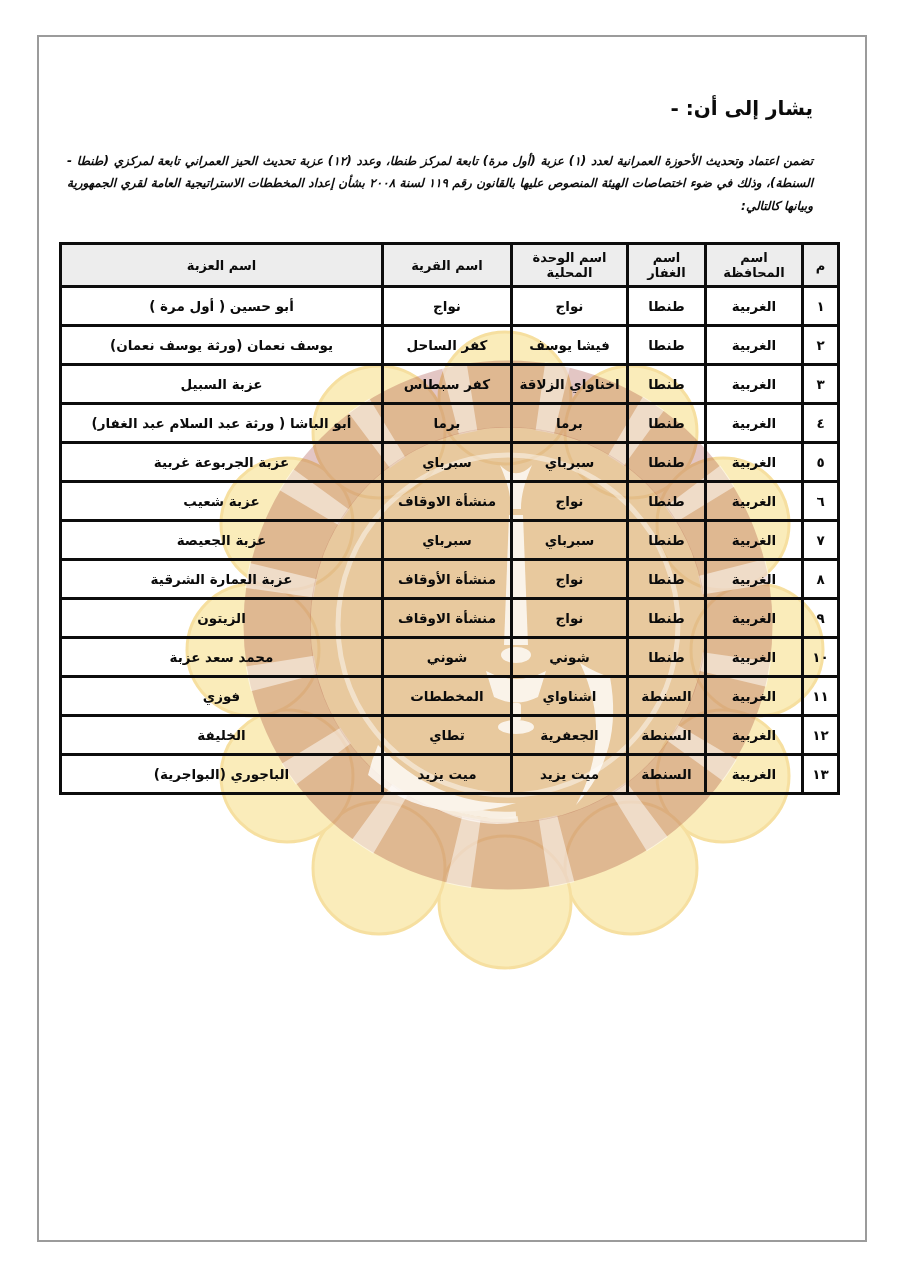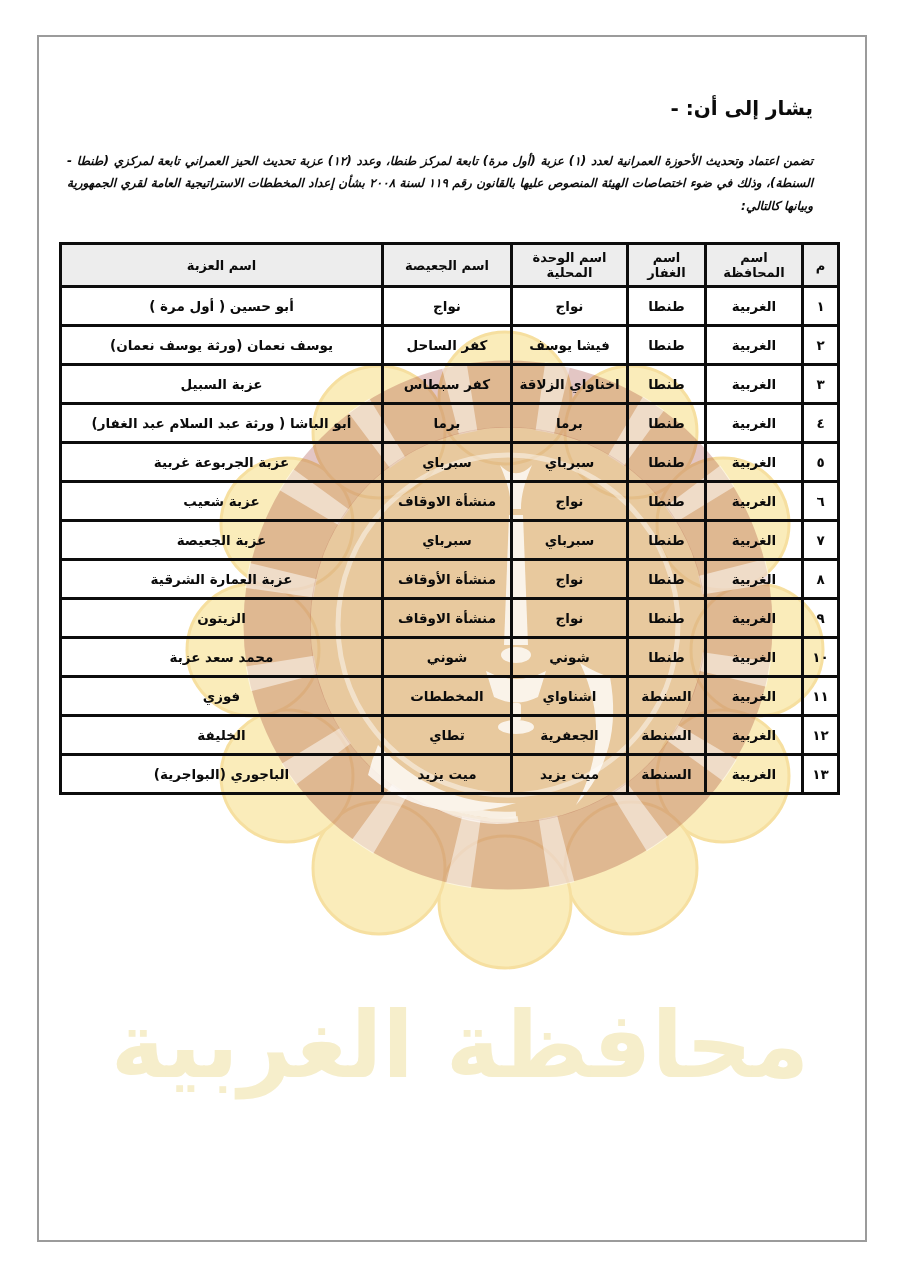--- a/index.html
+++ b/index.html
@@ -147,21 +147,20 @@
       <path d="M358,456 q30,16 60,0 l-8,26 q-22,11 -44,0 Z"></path>
       <rect x="383" y="488" width="10" height="18" rx="3"></rect>
       <ellipse cx="388" cy="512" rx="18" ry="7"></ellipse>
       <path d="M250,530 q60,62 138,58 q-86,26 -148,-28 q4,-16 10,-30 Z"></path>
       <path d="M268,560 q55,44 120,40" fill="none" stroke="#ffffff" stroke-width="7" opacity="0.9"></path>
       <path d="M300,586 q45,26 90,18" fill="none" stroke="#ffffff" stroke-width="6" opacity="0.8"></path>
       <path d="M452,448 q34,72 -4,142 q48,-52 34,-128 q-14,-4 -30,-14 Z"></path>
     </g>
   </svg>
 
-  <div class="wm-text">محافظة الغربية</div>
 
 
   <div class="doc-subtitle">يشار إلى أن: -</div>
 
   <div class="doc-paragraph">تضمن اعتماد وتحديث الأحوزة العمرانية لعدد (١) عزبة (أول مرة) تابعة لمركز طنطا، وعدد (١٢) عزبة تحديث الحيز العمراني تابعة لمركزي (طنطا - السنطة)، وذلك في ضوء اختصاصات الهيئة المنصوص عليها بالقانون رقم ١١٩ لسنة ٢٠٠٨ بشأن إعداد المخططات الاستراتيجية العامة لقري الجمهورية وبيانها كالتالي:</div>
 
   <div class="tbl-wrap">
     <table class="hamlets">
       <colgroup>
         <col class="c-num">
@@ -172,21 +171,21 @@
           <col class="c-ham">
       </colgroup>
       <thead>
         <tr id="header-row">
             <th>م</th>
             <th>اسم
 المحافظة</th>
             <th>اسم الغفار</th>
             <th>اسم الوحدة
 المحلية</th>
-            <th>اسم الجعيصة</th>
+            <th>اسم القرية</th>
             <th>اسم العزبة</th>
           </tr>
       </thead>
       <tbody id="table-body">
           <tr>
             <td>١</td>
             <td>الغربية</td>
             <td>طنطا</td>
             <td>نواج</td>
             <td>نواج</td>

